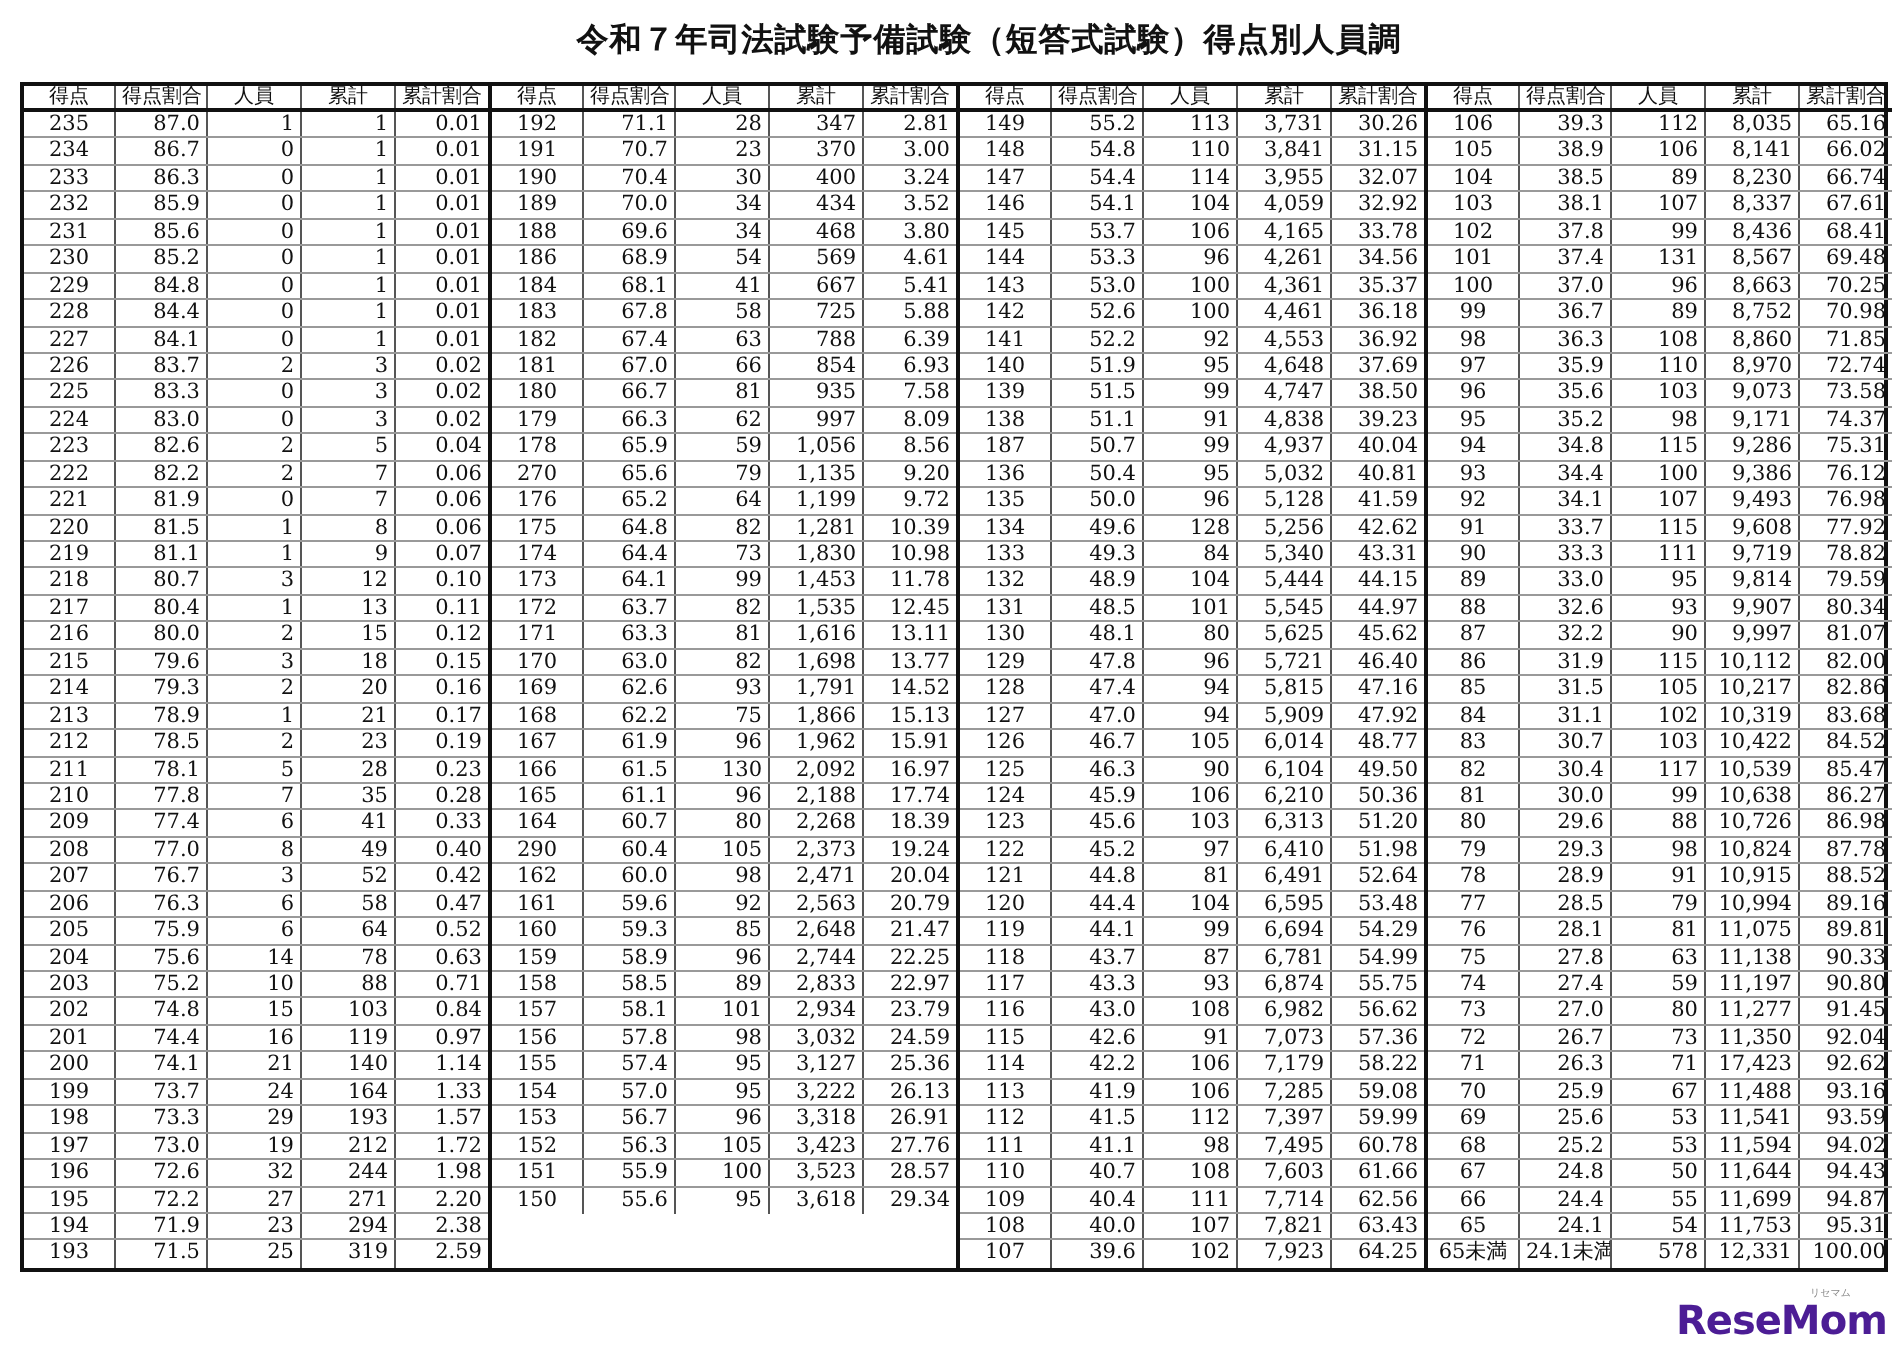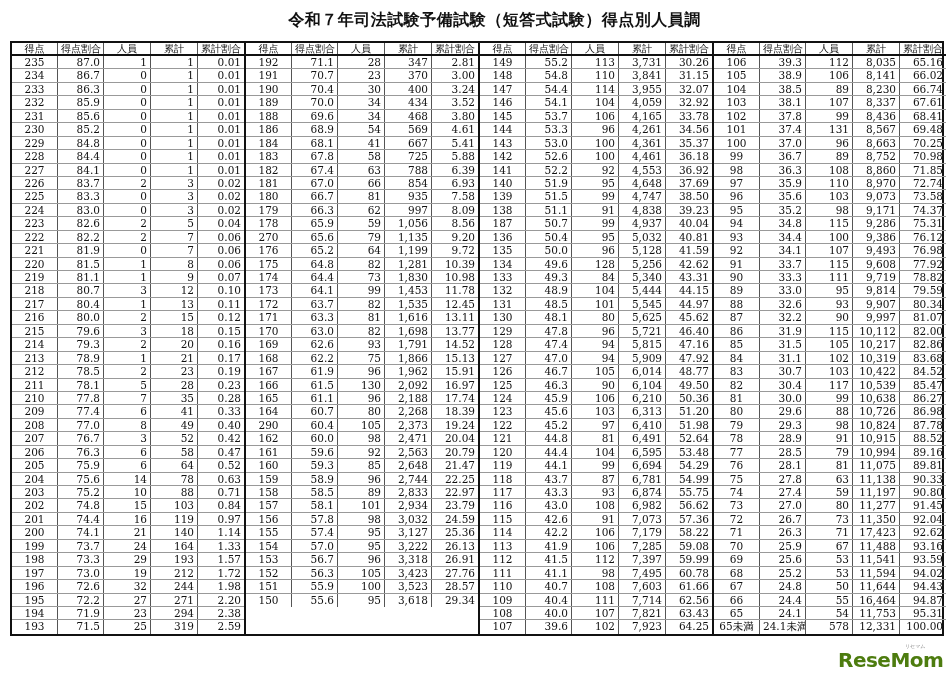--- a/index.html
+++ b/index.html
@@ -19,21 +19,21 @@
           white-space: nowrap; overflow: hidden; border-right: 1px solid #555; }
   .cell:last-child { border-right: none; }
   .header .cell { text-align: center; font-family: "DejaVu Sans", "Liberation Sans", sans-serif;
                   font-size: 10px; line-height: 11px; }
   .c-score { width: 46px; text-align: center; }
   .c-pct   { width: 46px; text-align: right; }
   .c-count { width: 47px; text-align: right; }
   .c-cum   { width: 47px; text-align: right; }
   .c-cumpct{ width: 46px; text-align: right; }
   .logo { position: absolute; left: 838px; top: 648px; font-family: "DejaVu Sans", "Liberation Sans", sans-serif;
-          font-weight: bold; font-size: 20px; color: #4d7c0f; letter-spacing: -0.5px; }
+          font-weight: bold; font-size: 20px; color: #4c1d95; letter-spacing: -0.5px; }
   .logo-kana { position: absolute; left: 905px; top: 643px; font-size: 5px; color: #8a8a8a;
                font-family: "DejaVu Sans", sans-serif; }
 </style>
 </head>
 <body>
 
 <div class="title">令和７年司法試験予備試験（短答式試験）得点別人員調</div>
 
 <div class="table-wrap" id="table">
     <div class="block">
@@ -1237,21 +1237,21 @@
         <div class="cell c-score">67</div>
         <div class="cell c-pct">24.8</div>
         <div class="cell c-count">50</div>
         <div class="cell c-cum">11,644</div>
         <div class="cell c-cumpct">94.43</div>
       </div>
       <div class="row">
         <div class="cell c-score">66</div>
         <div class="cell c-pct">24.4</div>
         <div class="cell c-count">55</div>
-        <div class="cell c-cum">16,464</div>
+        <div class="cell c-cum">11,699</div>
         <div class="cell c-cumpct">94.87</div>
       </div>
       <div class="row">
         <div class="cell c-score">65</div>
         <div class="cell c-pct">24.1</div>
         <div class="cell c-count">54</div>
         <div class="cell c-cum">11,753</div>
         <div class="cell c-cumpct">95.31</div>
       </div>
       <div class="row">

